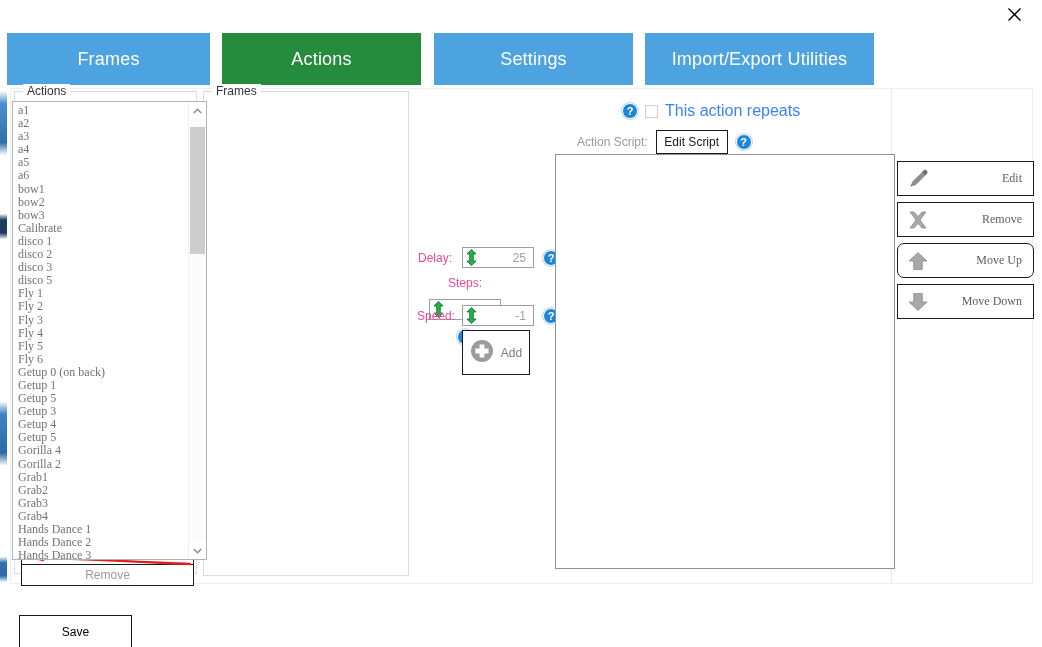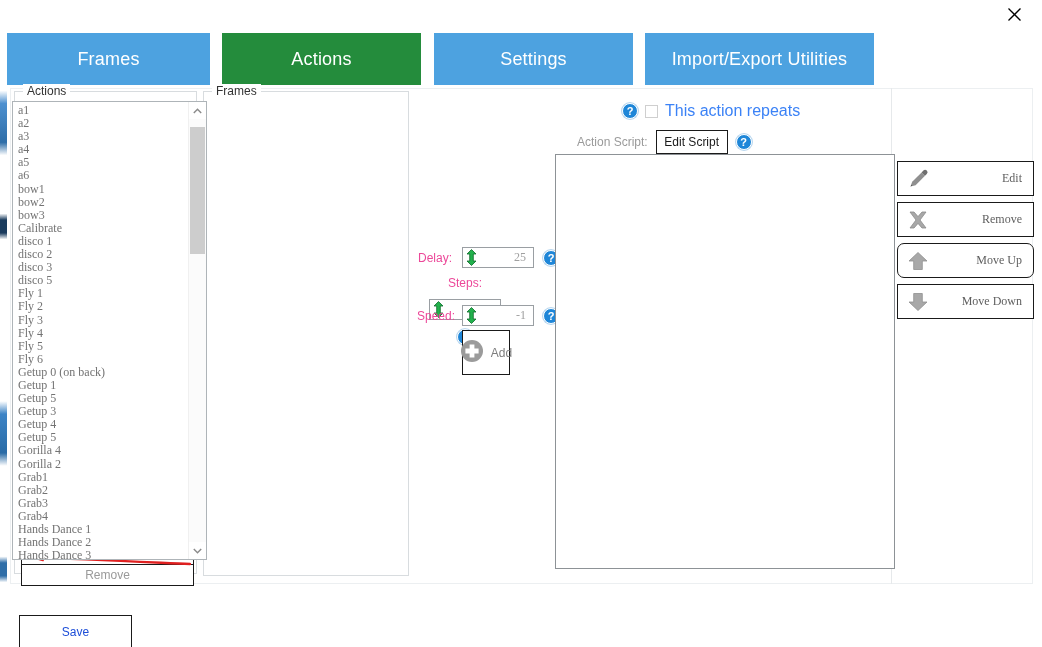--- a/index.html
+++ b/index.html
@@ -169,21 +169,21 @@
   
   .flatbtn {
     position: absolute;
     background: #ffffff;
     border: 1px solid #1a1a1a;
     box-sizing: border-box;
     display: flex;
     align-items: center;
     justify-content: center;
     font-size: 12px;
-    color: #1d4ed8;
+    color: #000000;
     cursor: pointer;
   }
   .flatbtn.disabled { color: #9a9a9a; cursor: default; }
 
   #new-action-btn { left: 14px; top: 457px; width: 173px; height: 22px; }
   #remove-action-btn { left: 14px; top: 478px; width: 173px; height: 22px; }
   #save-btn { left: 12px; top: 529px; width: 113px; height: 33px; }
 
   
   #red-annotation {
@@ -264,27 +264,26 @@
     width: 16px; height: 19px;
     display: flex; align-items: center; justify-content: center;
     cursor: pointer;
   }
   .spin-value {
     flex: 1;
     text-align: right;
     padding-right: 7px;
     font-size: 12px;
     color: #a0a0a0;
-    font-family: Liberation Serif, serif;
   }
 
   #add-btn {
     position: absolute;
     left: 455px; top: 244px;
-    width: 48px; height: 45px;
+    width: 68px; height: 45px;
     border: 1px solid #1a1a1a;
     background: #ffffff;
     box-sizing: border-box;
     display: flex; align-items: center; justify-content: center;
     gap: 7px;
     cursor: pointer;
   }
   #add-label { font-size: 12px; color: #7d7d7d; }
 
   

